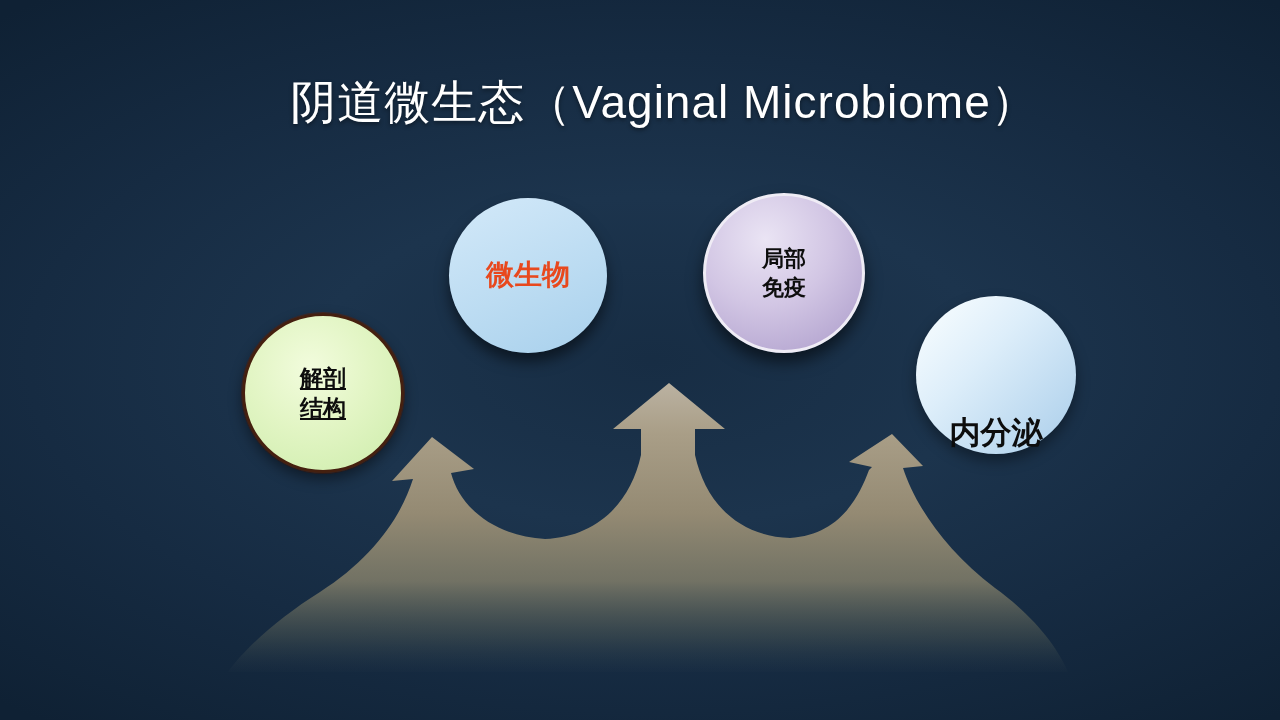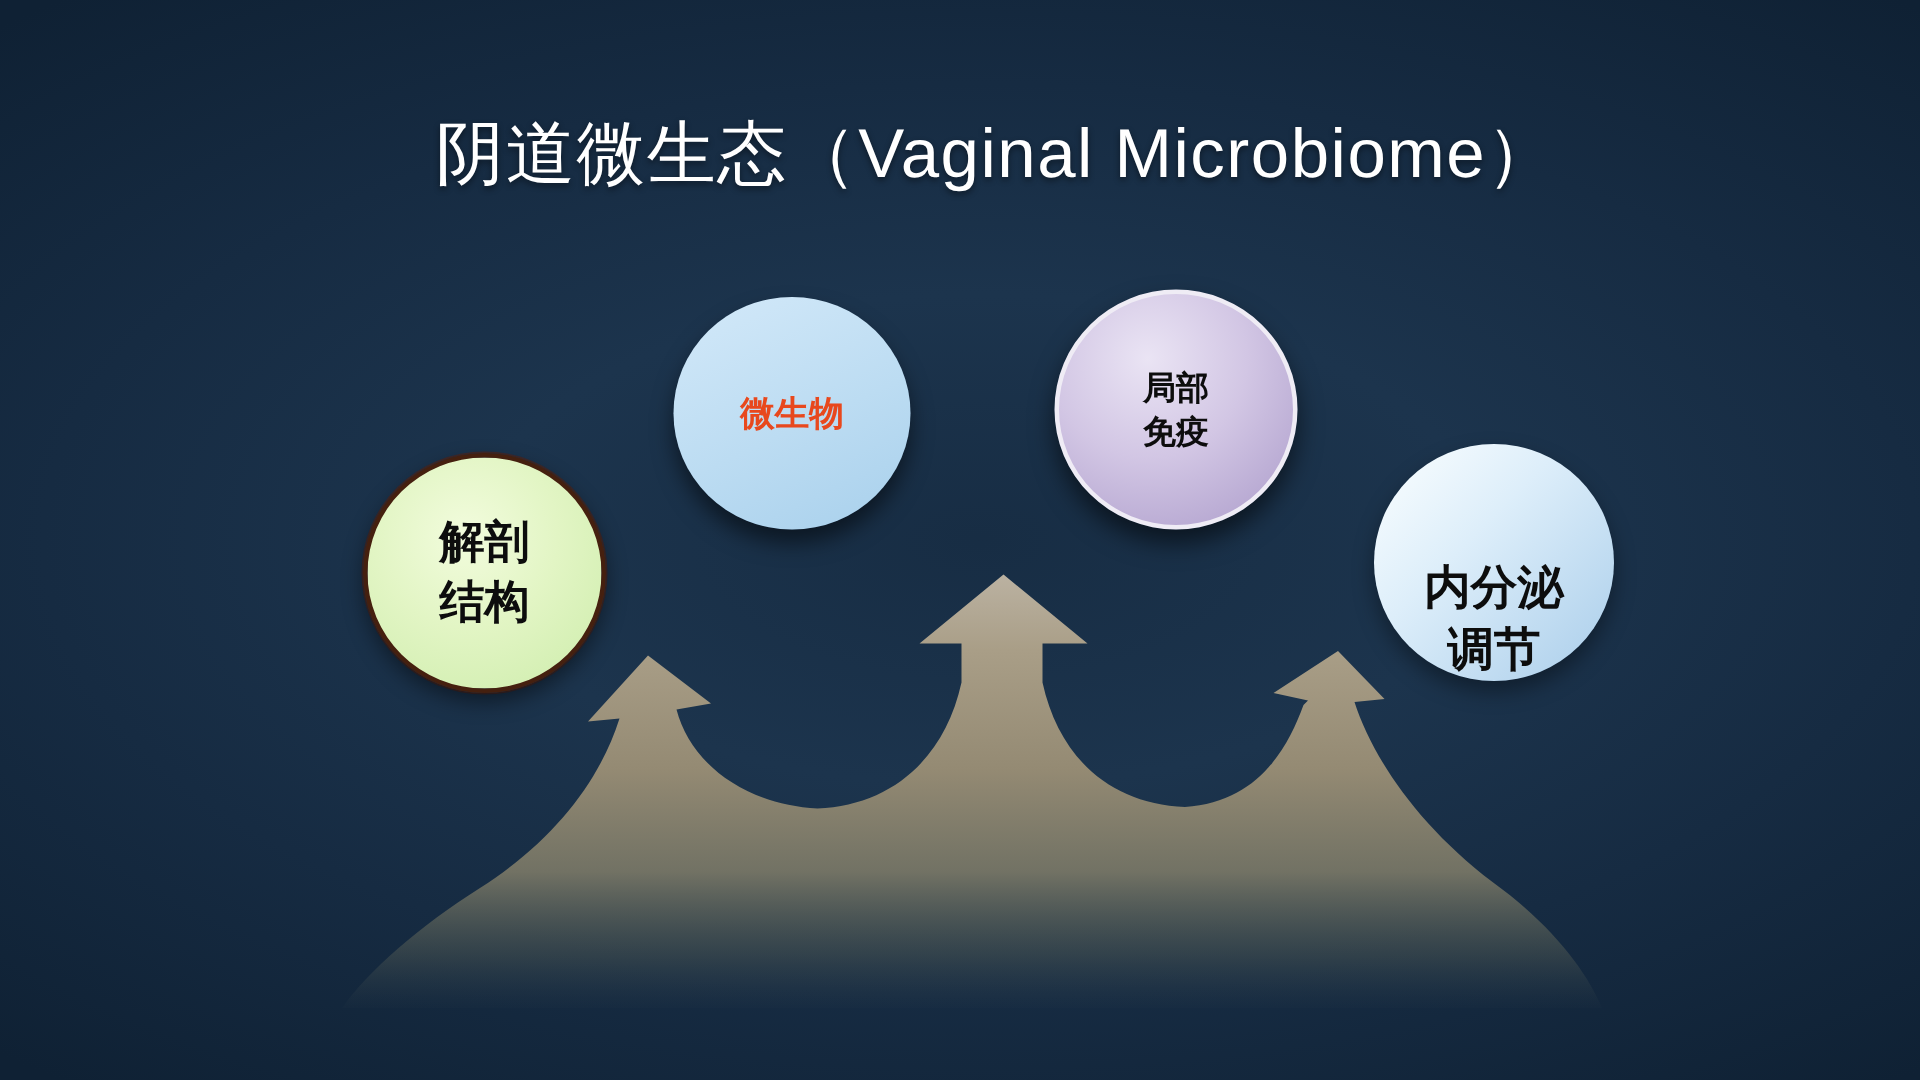--- a/index.html
+++ b/index.html
@@ -26,31 +26,31 @@
   }
   
   .bubble{
     position:absolute;border-radius:50%;
     display:flex;align-items:center;justify-content:center;
     text-align:center;font-weight:bold;
     line-height:1.32;
   }
   .bubble .line{display:block;}
   .bubble-anatomy{
-    left:242px;top:302px;width:156px;height:154px;
+    left:242px;top:313px;width:156px;height:154px;
     background:radial-gradient(circle at 42% 34%, #f2fcdd 0%, #e2f5c4 45%, #ccecaa 100%);
     border:3px solid #45200f;
     box-shadow:0 6px 14px rgba(0,0,0,.45), 0 0 0 1px rgba(90,35,20,.6);
-    color:#0d0d0d;font-size:30px;
+    color:#0d0d0d;font-size:23px;text-decoration:underline;
   }
   .bubble-microbiota{
     left:449px;top:198px;width:158px;height:155px;
     background:linear-gradient(155deg, #d3e9f9 0%, #bcdcf2 55%, #a8d0ec 100%);
     box-shadow:0 9px 14px rgba(0,0,0,.5);
-    color:#e8481d;font-size:23px;
+    color:#e8481d;font-size:28px;
   }
   .bubble-immunity{
     left:703px;top:193px;width:156px;height:154px;
     background:radial-gradient(circle at 38% 28%, #eae4f4 0%, #d2c6e4 45%, #aa9ac9 100%);
     border:3px solid #efecf5;
     box-shadow:0 9px 16px rgba(0,0,0,.55);
     color:#0d0d0d;font-size:22px;
   }
   .bubble-endocrine{
     left:916px;top:296px;width:160px;height:158px;
@@ -122,17 +122,16 @@
   <div class="bubble bubble-immunity">
     <div>
       <span class="line">局部</span>
       <span class="line">免疫</span>
     </div>
   </div>
 
   <div class="bubble bubble-endocrine">
     <div>
       <span class="line">内分泌</span>
-      <span class="line">调节</span>
     </div>
   </div>
 
 </div>
 
 </body></html>

